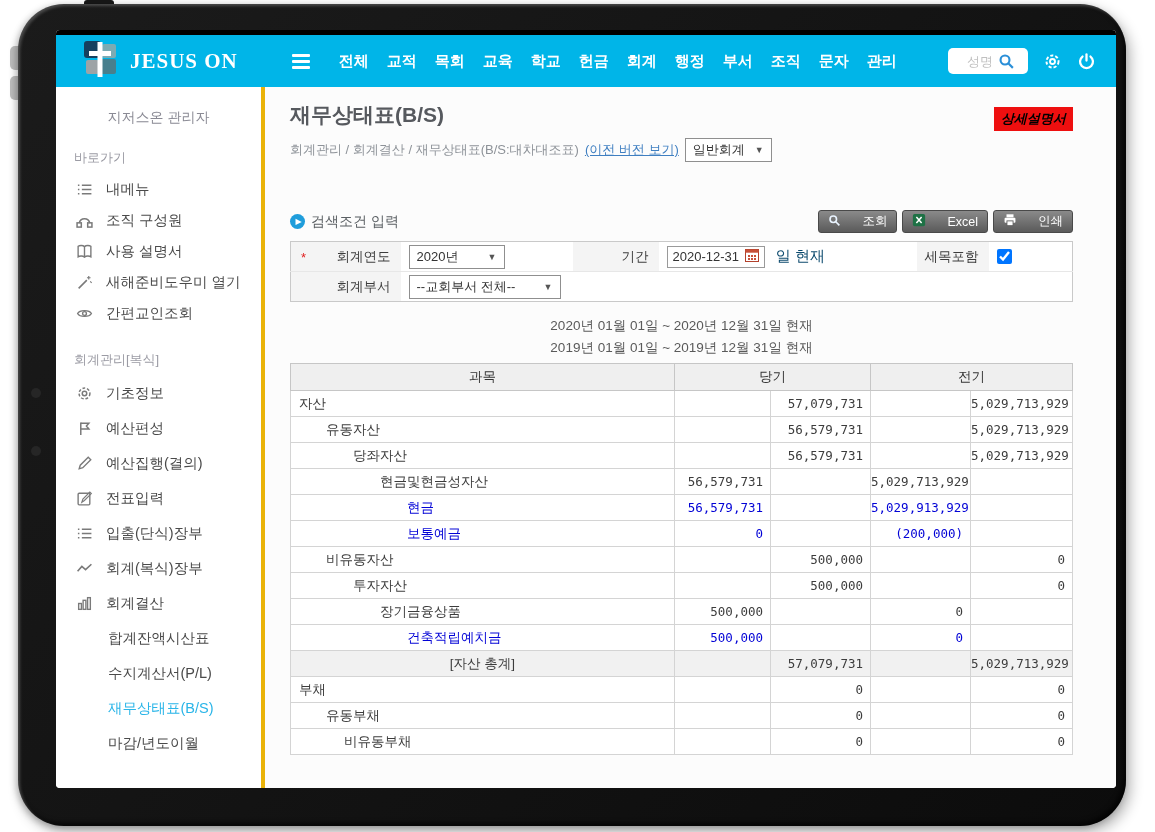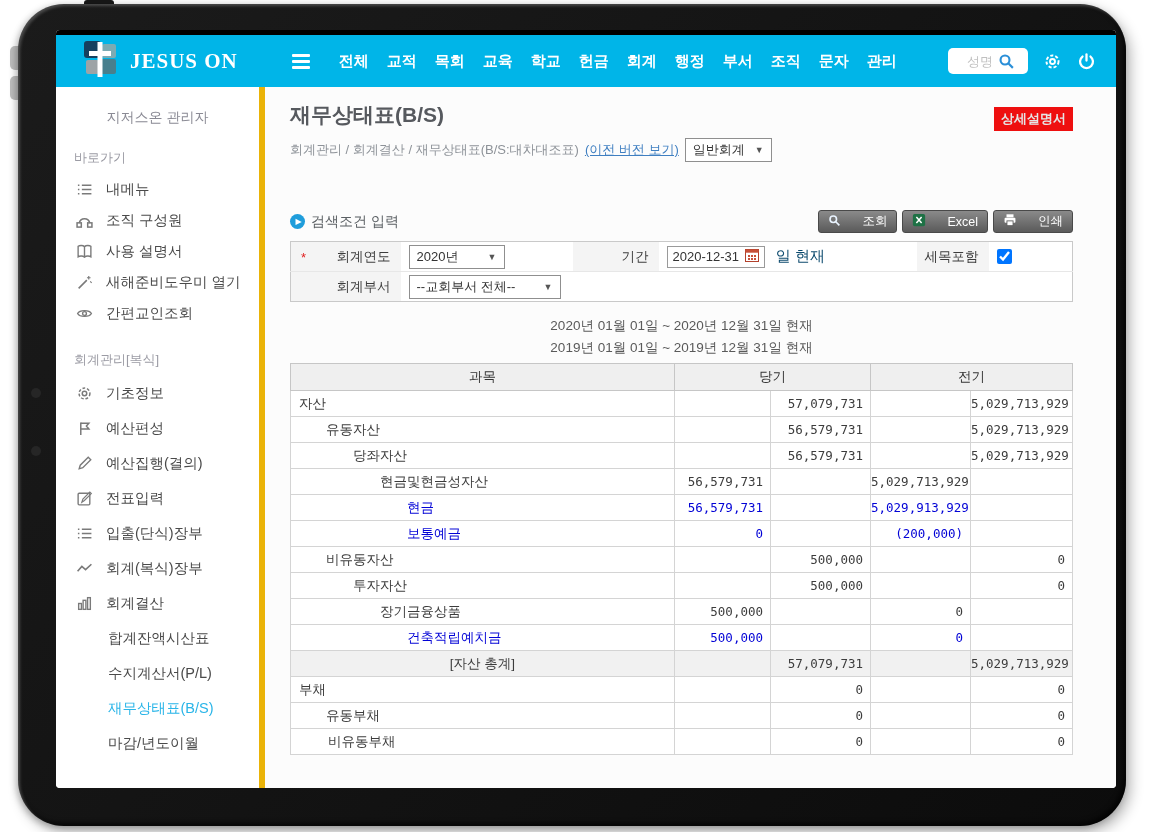--- a/index.html
+++ b/index.html
@@ -33,36 +33,36 @@
   .hamburger i { display:block; width:18px; height:3px; background:#fff; border-radius:1px; }
   .menu { display:flex; margin-left:20px; }
   .menu-item { color:#fff; font-size:15px; font-weight:bold; padding:0 9px; cursor:pointer; white-space:nowrap; }
   .appbar-right { margin-left:auto; display:flex; align-items:center; gap:15px; }
   .search-box { width:80px; height:26px; background:#fff; border-radius:5px; display:flex; align-items:center; padding:0 5px 0 8px; }
   .search-box input { border:none; outline:none; width:42px; font-size:13px; color:#555; text-align:right; padding:0 5px 0 0; font-family:"Liberation Sans",sans-serif; }
   .search-box input::placeholder { color:#c0c0c0; }
   .icon-btn { display:flex; align-items:center; cursor:pointer; }
   
   .frame-body { flex:1; display:flex; overflow:hidden; }
-  .sidebar { width:209px; flex:0 0 auto; background:#fff; border-right:6px solid #eab308; padding-top:22px; overflow:hidden; }
+  .sidebar { width:209px; flex:0 0 auto; background:#fff; border-right:4px solid #eab308; padding-top:22px; overflow:hidden; }
   .admin-label { text-align:center; color:#8a8a94; font-size:14px; }
   .section-title { color:#9b9ba4; font-size:13px; margin:22px 0 7px 18px; }
   .side-item { display:flex; align-items:center; gap:13px; padding:6px 0 6px 19px; color:#4a4a4a; font-size:14.5px; cursor:pointer; }
   .g2 .side-item { padding-top:8px; padding-bottom:8px; }
   .side-item .icn { width:18px; display:flex; justify-content:center; color:#7a7a7a; }
   .side-item.sub { padding-left:52px; }
   .side-item.active { color:#2ab5e8; }
   
   .main { flex:1; background:#fcfcfc; padding:14px 43px 0 25px; position:relative; overflow:hidden; }
   .page-title { font-size:21px; font-weight:bold; color:#56595e; }
   .crumb-row { display:flex; align-items:center; gap:6px; margin-top:9px; font-size:13px; color:#8d9298; }
   .crumb-link { color:#3f7fc1; text-decoration:underline; cursor:pointer; }
   .select { display:inline-flex; align-items:center; justify-content:space-between; border:1px solid #8f8f8f; background:#fff; font-size:13px; color:#333; padding:2px 7px; gap:10px; height:24px; cursor:pointer; }
   .caret { font-size:9px; color:#555; }
-  .manual-badge { position:absolute; right:43px; top:20px; background:#ee0f0f; color:#e5e5e5; font-weight:bold; font-size:13px; padding:3px 7px; cursor:pointer; }
+  .manual-badge { position:absolute; right:43px; top:20px; background:#ee0f0f; color:#000000; font-weight:bold; font-size:13px; padding:3px 7px; cursor:pointer;font-style:italic; }
   .search-row { display:flex; align-items:center; margin-top:48px; }
   .bullet { width:15px; height:15px; border-radius:50%; background:#1f9ddb; color:#fff; font-size:8px; display:flex; align-items:center; justify-content:center; margin-right:6px; padding-left:2px; }
   .search-title { font-size:14px; color:#5b6064; }
   .btns { margin-left:auto; display:flex; gap:5px; }
   .gbtn { display:flex; align-items:center; gap:21px; background:linear-gradient(#8a8a8a,#5a5a5a); border:1px solid #494949; border-radius:3px; color:#fff; font-size:12.5px; padding:0 9px; height:23px; cursor:pointer; font-family:"Liberation Sans",sans-serif; }
   table.cond { width:100%; border-collapse:collapse; border:1px solid #c9c9c9; margin-top:8px; background:#fff; }
   table.cond td { height:30px; font-size:13.5px; color:#3c3c3c; border-bottom:1px solid #e7e7e7; }
   table.cond tr:last-child td { border-bottom:none; }
   td.lbl { background:#f4f4f4; text-align:right; padding-right:10px; position:relative; }
   td.val { background:#fff; padding-left:8px; }
@@ -524,21 +524,21 @@
               <td class="num">0</td>
             </tr>
             <tr>
               <td class="name" style="padding-left: 35px;">유동부채</td>
               <td class="num"></td>
               <td class="num">0</td>
               <td class="num"></td>
               <td class="num">0</td>
             </tr>
             <tr>
-              <td class="name" style="padding-left: 37px;">비유동부채</td>
+              <td class="name" style="padding-left: 53px;">비유동부채</td>
               <td class="num"></td>
               <td class="num">0</td>
               <td class="num"></td>
               <td class="num">0</td>
             </tr>
           </tbody>
       </table>
     </div>
   </div>
 </div>

